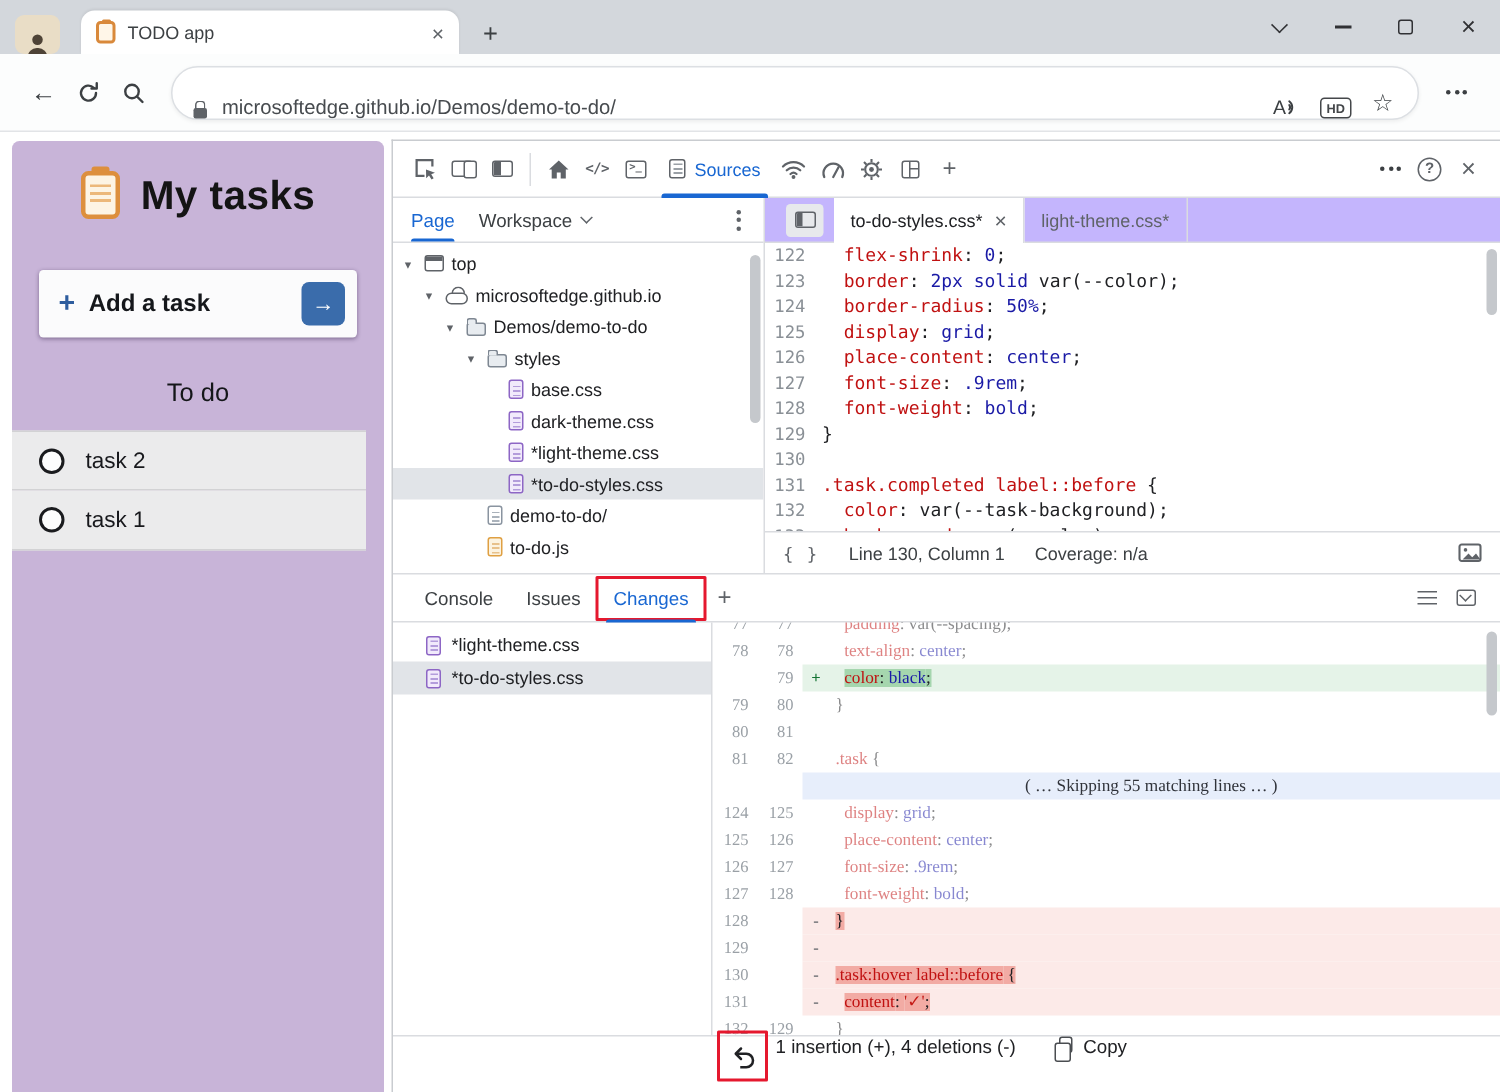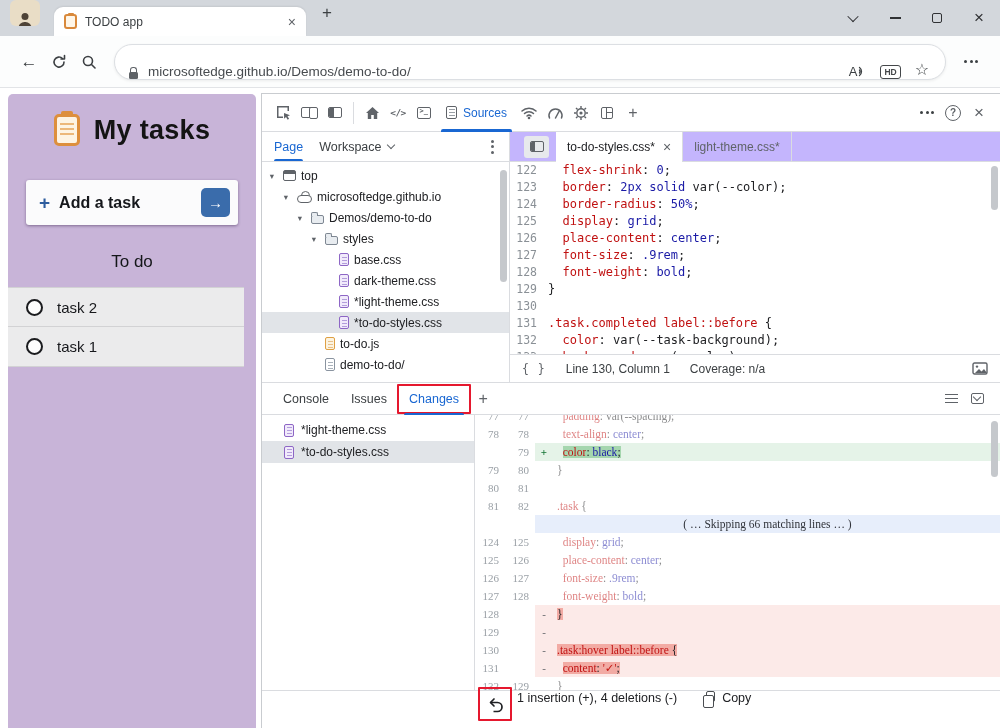--- a/index.html
+++ b/index.html
@@ -1,21 +1,21 @@
 <!DOCTYPE html>
 <html><head>
 <meta charset="utf-8">
 <style>
 *{margin:0;padding:0;box-sizing:border-box}
 html,body{width:1000px;height:728px;overflow:hidden}
 body{font-family:"Liberation Sans",sans-serif;background:#fff}
 .screen{position:relative;width:1000px;height:728px;background:#fff;overflow:hidden}
 
 
-.tabstrip{position:absolute;left:0;top:0;right:0;height:36px;background:#d3d7dc;display:flex;align-items:flex-start}
+.tabstrip{position:absolute;left:0;top:0;right:0;height:36px;background:#d3d7dc;display:flex;align-items:flex-end}
 .profile{width:30px;height:26px;margin-left:10px;border-radius:6px;background:#e9ddc6;display:flex;align-items:flex-end;justify-content:center;overflow:hidden}
 .person{position:relative;width:14px;height:13px}
 .person:before{content:'';position:absolute;top:0;left:50%;transform:translateX(-50%);width:7px;height:7px;border-radius:50%;background:#4e4337}
 .person:after{content:'';position:absolute;bottom:-3px;left:50%;transform:translateX(-50%);width:13px;height:7px;border-radius:6px 6px 0 0;background:#4e4337}
 .btab{width:252px;height:29px;margin-left:14px;align-self:flex-end;background:#fff;border-radius:9px 9px 0 0;display:flex;align-items:center;padding:0 10px;gap:8px;box-shadow:0 -1px 2px rgba(0,0,0,.07)}
 .btab-title{flex:1;font-size:12px;color:#3c4043;white-space:nowrap;overflow:hidden}
 .xbtn{color:#5f6368;font-size:14px;line-height:1}
 .newtab{width:26px;height:26px;margin-left:8px;display:flex;align-items:center;justify-content:center;font-size:17px;color:#3c4043}
 .wincontrols{margin-left:auto;display:flex;height:100%}
 .wc{width:42px;height:100%;display:flex;align-items:center;justify-content:center;color:#303134}
@@ -377,27 +377,27 @@
               <span class="fic fic-page fic-css"></span>
               <span class="tree-label">*light-theme.css</span>
             </div>
             <div class="tree-row sel" style="padding-left: 60px;">
               <span class="tree-arrow"></span>
               <span class="fic fic-page fic-css"></span>
               <span class="tree-label">*to-do-styles.css</span>
             </div>
             <div class="tree-row" style="padding-left: 46px;">
               <span class="tree-arrow"></span>
+              <span class="fic fic-page"></span>
+              <span class="tree-label">demo-to-do/</span>
+            </div>
+            <div class="tree-row" style="padding-left: 46px;">
+              <span class="tree-arrow"></span>
               <span class="fic fic-page fic-js"></span>
               <span class="tree-label">to-do.js</span>
-            </div>
-            <div class="tree-row" style="padding-left: 46px;">
-              <span class="tree-arrow"></span>
-              <span class="fic fic-page"></span>
-              <span class="tree-label">demo-to-do/</span>
             </div>
           </div>
         <div class="nav-sb">
             <div class="sb-thumb" style="height:112px;margin-top:4px"></div>
           </div>
       </div>
 
       <div class="editor">
         <div class="ed-tabs">
           <div class="toggle-btn">
@@ -484,21 +484,21 @@
             </div>
           </div>
         <div class="diff">
           <div class="diff-inner">
               <div class="drow ctx"><span class="dln">77</span><span class="dln">77</span><span class="band"><span class="dmark"></span><span class="dcode"><span class="sy-pl">  </span><span class="sy-pr">padding</span><span class="sy-pl">: var(--spacing);</span></span></span></div>
               <div class="drow ctx"><span class="dln">78</span><span class="dln">78</span><span class="band"><span class="dmark"></span><span class="dcode"><span class="sy-pl">  </span><span class="sy-pr">text-align</span><span class="sy-pl">: </span><span class="sy-vl">center</span><span class="sy-pl">;</span></span></span></div>
               <div class="drow ins"><span class="dln"></span><span class="dln">79</span><span class="band"><span class="dmark">+</span><span class="dcode"><span class="sy-pl">  </span><span class="sy-pr h">color</span><span class="sy-pl h">: </span><span class="sy-vl h">black</span><span class="sy-pl h">;</span></span></span></div>
               <div class="drow ctx"><span class="dln">79</span><span class="dln">80</span><span class="band"><span class="dmark"></span><span class="dcode"><span class="sy-pl">}</span></span></span></div>
               <div class="drow ctx"><span class="dln">80</span><span class="dln">81</span><span class="band"><span class="dmark"></span><span class="dcode"></span></span></div>
               <div class="drow ctx"><span class="dln">81</span><span class="dln">82</span><span class="band"><span class="dmark"></span><span class="dcode"><span class="sy-sl">.task</span><span class="sy-pl"> {</span></span></span></div>
-              <div class="drow skip"><span class="dln"></span><span class="dln"></span><span class="band"><span class="skiptext">( … Skipping 66 matching lines … )</span></span></div>
+              <div class="drow skip"><span class="dln"></span><span class="dln"></span><span class="band"><span class="skiptext">( … Skipping 55 matching lines … )</span></span></div>
               <div class="drow ctx"><span class="dln">124</span><span class="dln">125</span><span class="band"><span class="dmark"></span><span class="dcode"><span class="sy-pl">  </span><span class="sy-pr">display</span><span class="sy-pl">: </span><span class="sy-vl">grid</span><span class="sy-pl">;</span></span></span></div>
               <div class="drow ctx"><span class="dln">125</span><span class="dln">126</span><span class="band"><span class="dmark"></span><span class="dcode"><span class="sy-pl">  </span><span class="sy-pr">place-content</span><span class="sy-pl">: </span><span class="sy-vl">center</span><span class="sy-pl">;</span></span></span></div>
               <div class="drow ctx"><span class="dln">126</span><span class="dln">127</span><span class="band"><span class="dmark"></span><span class="dcode"><span class="sy-pl">  </span><span class="sy-pr">font-size</span><span class="sy-pl">: </span><span class="sy-vl">.9rem</span><span class="sy-pl">;</span></span></span></div>
               <div class="drow ctx"><span class="dln">127</span><span class="dln">128</span><span class="band"><span class="dmark"></span><span class="dcode"><span class="sy-pl">  </span><span class="sy-pr">font-weight</span><span class="sy-pl">: </span><span class="sy-vl">bold</span><span class="sy-pl">;</span></span></span></div>
               <div class="drow del"><span class="dln">128</span><span class="dln"></span><span class="band"><span class="dmark">-</span><span class="dcode"><span class="sy-pl h">}</span></span></span></div>
               <div class="drow del"><span class="dln">129</span><span class="dln"></span><span class="band"><span class="dmark">-</span><span class="dcode"></span></span></div>
               <div class="drow del"><span class="dln">130</span><span class="dln"></span><span class="band"><span class="dmark">-</span><span class="dcode"><span class="sy-sl h">.task:hover label::before</span><span class="sy-pl h"> {</span></span></span></div>
               <div class="drow del"><span class="dln">131</span><span class="dln"></span><span class="band"><span class="dmark">-</span><span class="dcode"><span class="sy-pl">  </span><span class="sy-pr h">content</span><span class="sy-pl h">: </span><span class="sy-st h">'✓'</span><span class="sy-pl h">;</span></span></span></div>
               <div class="drow ctx"><span class="dln">132</span><span class="dln">129</span><span class="band"><span class="dmark"></span><span class="dcode"><span class="sy-pl">}</span></span></span></div>
             </div>

